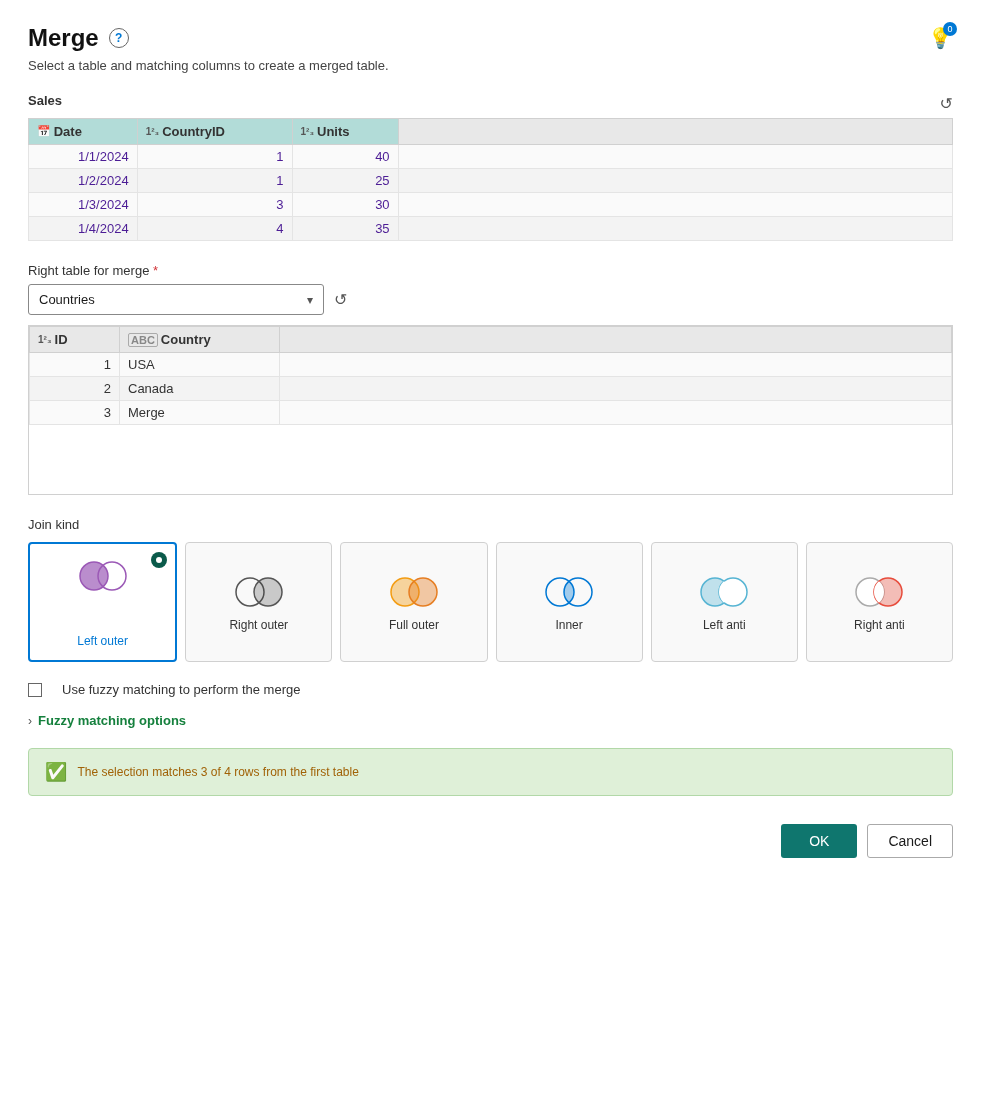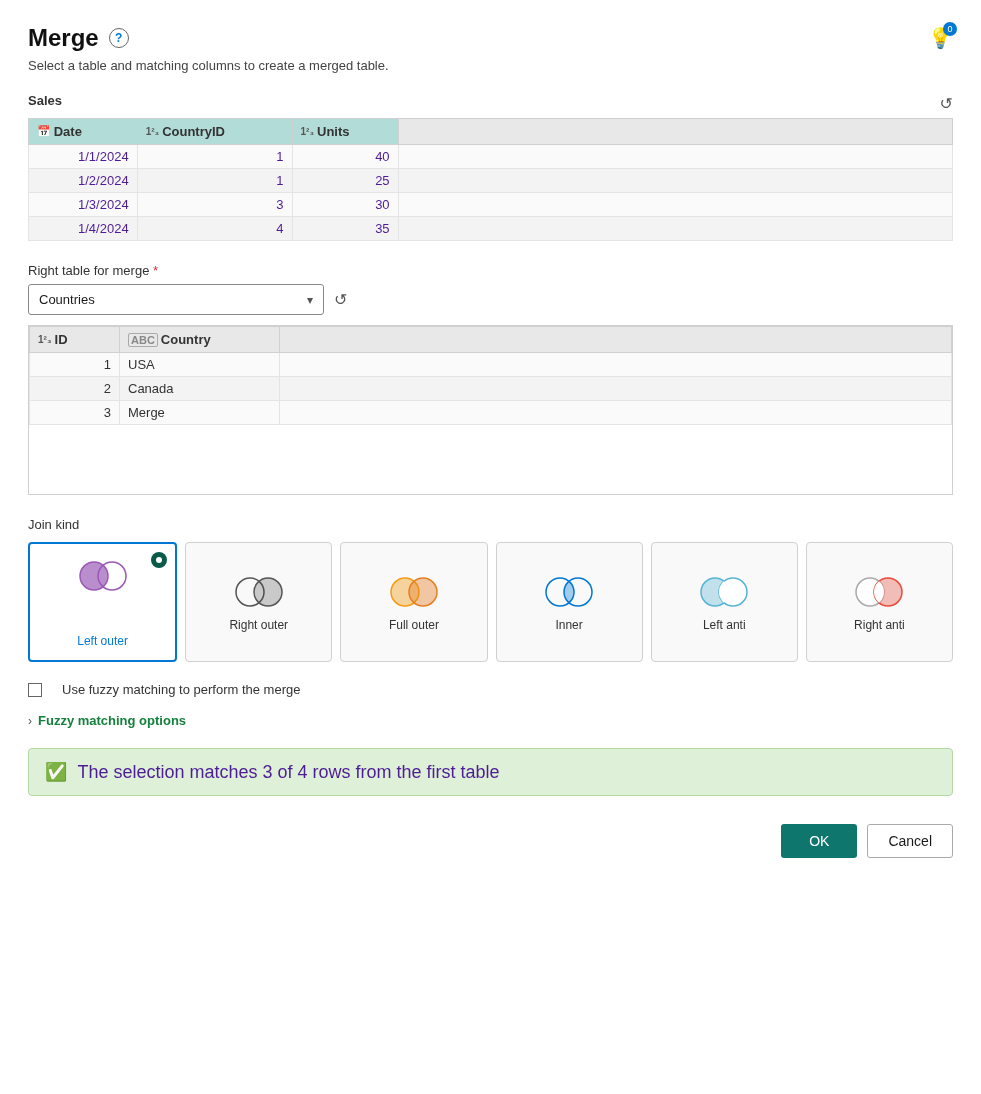--- a/index.html
+++ b/index.html
@@ -310,22 +310,22 @@
       display: flex;
       align-items: center;
       gap: 10px;
       margin-bottom: 28px;
     }
     .success-icon {
       color: #107c10;
       font-size: 18px;
     }
     .success-text {
-      font-size: 18px;
-      color: #4c1d95;
+      font-size: 12px;
+      color: #a16207;
     }
 
     .footer-buttons {
       display: flex;
       justify-content: flex-end;
       gap: 10px;
     }
     .btn-ok {
       background: #0f766e;
       color: white;

